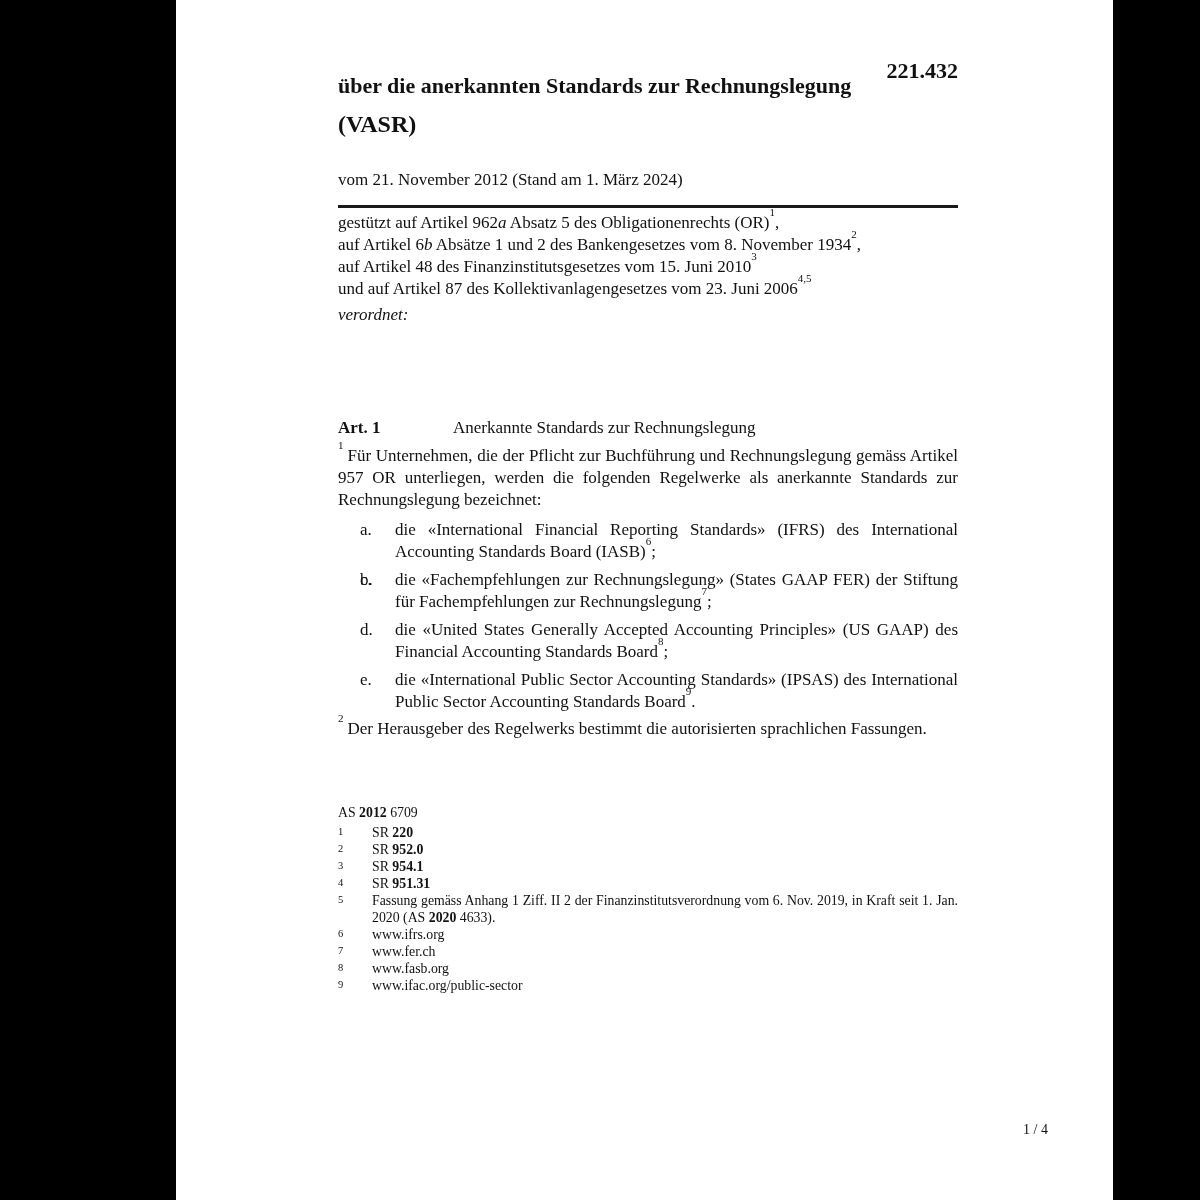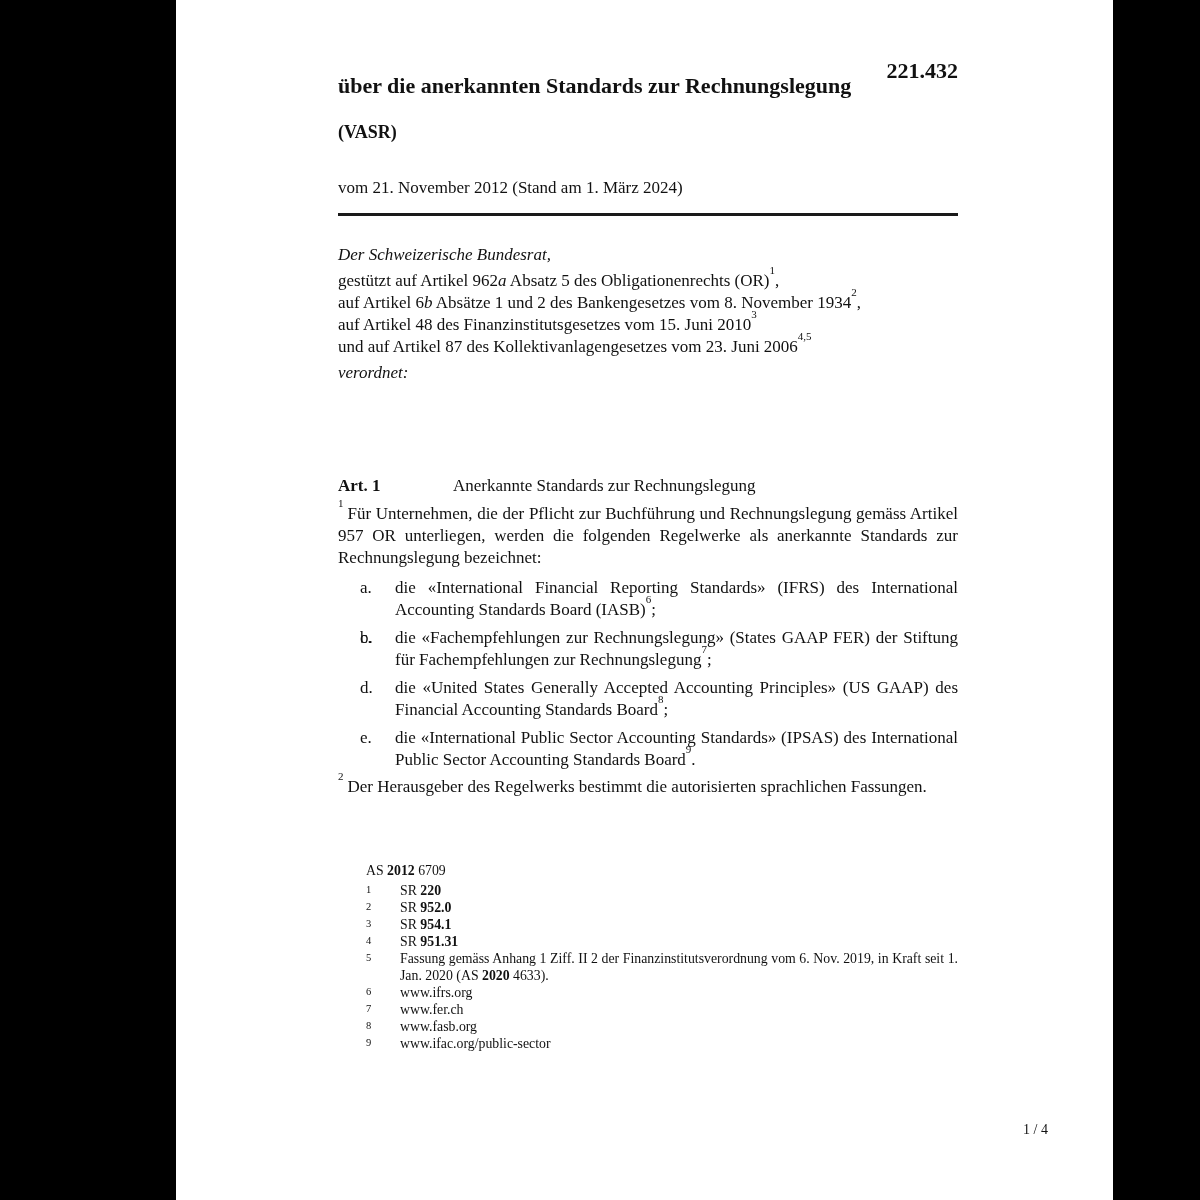--- a/index.html
+++ b/index.html
@@ -16,38 +16,38 @@
     width: 937px; height: 1200px;
     background: #ffffff;
   }
   .content {
     position: absolute; left: 162px; top: 0;
     width: 620px;
     font-size: 17px; line-height: 22px;
   }
   .doc-number { margin-top: 58px; text-align: right; font-weight: bold; font-size: 22px; line-height: 26px; }
   .title { margin-top: -11px; font-weight: bold; font-size: 22px; line-height: 26px; }
-  .vasr { margin-top: 22px; font-weight: bold; font-size: 18px; line-height: 22px; }
+  .vasr { margin-top: 14px; font-weight: bold; font-size: 24px; line-height: 22px; }
   .date-line { margin-top: 34px; }
   .rule { margin-top: 14px; height: 3px; background: #1a1a1a; }
   .preamble-intro { margin-top: 28px; font-style: italic; }
   .preamble { margin-top: 4px; }
   .closing { margin-top: 4px; font-style: italic; }
   .art-heading { margin-top: 54px; }
   .art-label { display: inline-block; width: 115px; font-weight: bold; margin-top: 37px; }
   .para { text-align: justify; margin: 0; }
   .para1 { margin-top: 6px; }
   .list { margin-top: 8px; }
   .item { position: relative; padding-left: 57px; text-align: justify; margin-top: 6px; }
   .item.first { margin-top: 0; }
   .marker { position: absolute; left: 22px; top: 0; }
   .para2 { margin-top: 5px; }
   sup.s { font-size: 11px; line-height: 0; position: relative; top: -5px; }
   .pm { margin-right: 4px; }
-  .footnotes { margin-top: 64px; font-size: 13.8px; line-height: 17px; margin-left: 28px; }
+  .footnotes { margin-top: 64px; font-size: 13.8px; line-height: 17px; }
   .fn-as { margin-bottom: 3px; }
   .fn-row { position: relative; padding-left: 34px; text-align: justify; }
   .fn-num { position: absolute; left: 0; top: -1px; font-size: 10.5px; }
   .page-num { position: absolute; top: 1120px; right: 65px; font-size: 14px; line-height: 20px; }
 </style>
 </head>
 <body>
 
 <div class="page">
   <div class="content">
@@ -57,21 +57,20 @@
     <div class="title">
       <div>über die anerkannten Standards zur Rechnungslegung</div>
     </div>
 
     <div class="vasr">(VASR)</div>
 
     <div class="date-line">vom 21. November 2012 (Stand am 1. März 2024)</div>
 
     <div class="rule"></div>
 
-    <div class="preamble-intro">Der Schweizerische Bundesrat,</div>
 
     <div class="preamble">
       <div><span>gestützt auf Artikel 962</span><i>a</i><span> Absatz 5 des Obligationenrechts (OR)</span><sup class="s">1</sup><span>,</span></div>
       <div><span>auf Artikel 6</span><i>b</i><span> Absätze 1 und 2 des Bankengesetzes vom 8. November 1934</span><sup class="s">2</sup><span>,</span></div>
       <div><span>auf Artikel 48 des Finanzinstitutsgesetzes vom 15. Juni 2010</span><i></i><span></span><sup class="s">3</sup><span></span></div>
       <div><span>und auf Artikel 87 des Kollektivanlagengesetzes vom 23. Juni 2006</span><i></i><span></span><sup class="s">4,5</sup><span></span></div>
     </div>
 
     <div class="closing">verordnet:</div>
 

